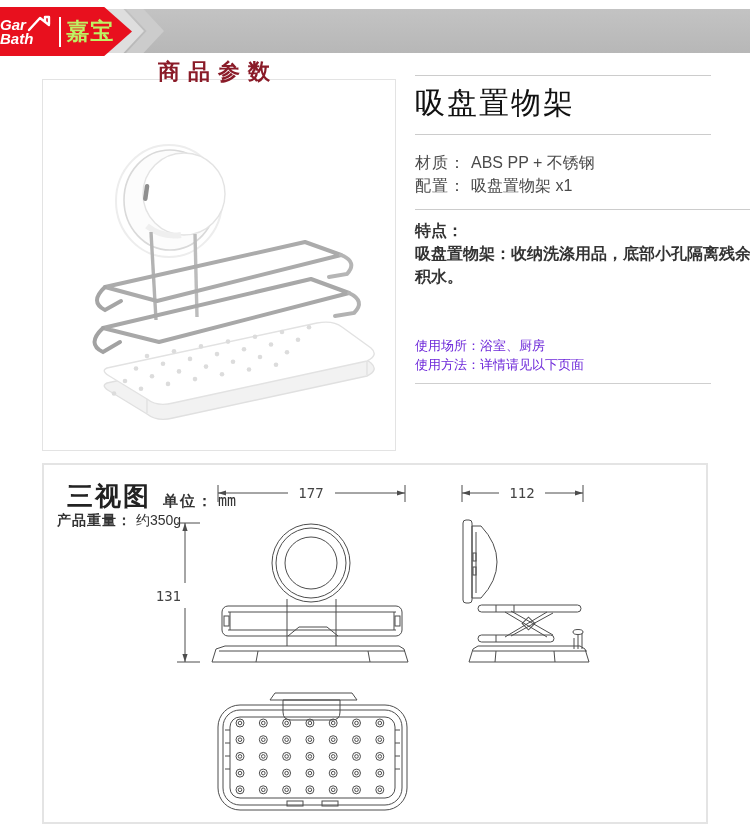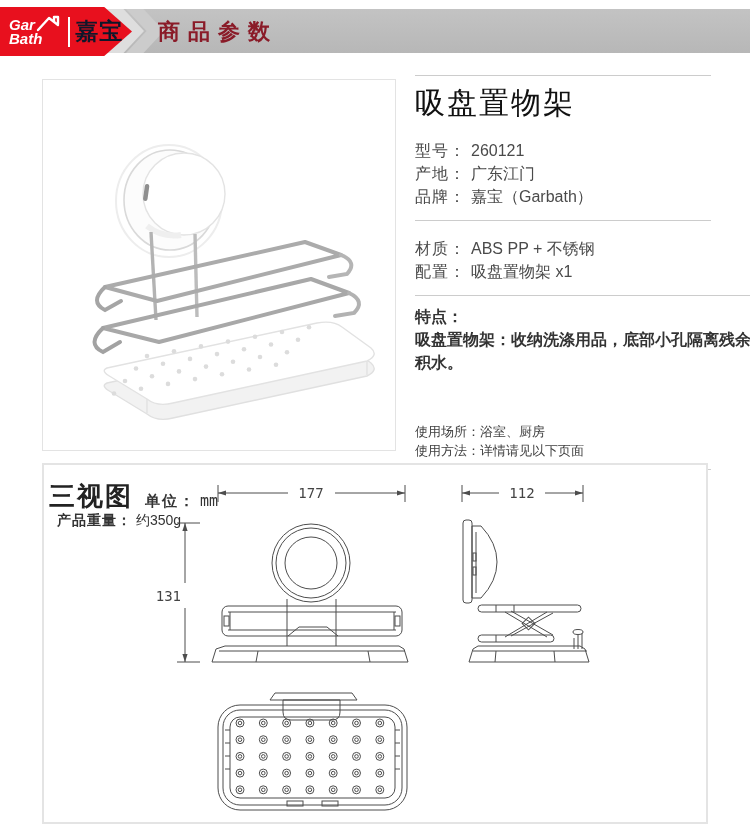--- a/index.html
+++ b/index.html
@@ -12,49 +12,49 @@
   .hdr { position:absolute; left:0; top:0; width:750px; height:64px; }
   .hdr-bar { position:absolute; left:108px; right:0; top:9px; height:44px;
     background:linear-gradient(#c3c3c3,#b7b7b7); }
   .chev { position:absolute; top:9px; height:44px; width:38px; }
   .chev1 { left:106px; background:#dedede; z-index:2;
     clip-path:polygon(0 0,46% 0,100% 50%,46% 100%,0 100%,54% 50%); }
   .chev2 { left:126px; background:#cccccc; z-index:1;
     clip-path:polygon(0 0,46% 0,100% 50%,46% 100%,0 100%,54% 50%); }
   .banner { position:absolute; left:0; top:7px; width:132px; height:49px; z-index:3;
     clip-path:polygon(0 0,79% 0,100% 50%,79% 100%,0 100%);
-    display:flex; align-items:center; padding-left:9px; }
+    display:flex; align-items:center; }
   .logo-col { display:flex; flex-direction:column; line-height:14px;
     font-weight:bold; font-style:italic; font-size:15px; color:#fff; position:relative; }
   .logo-house { position:absolute; right:-24px; top:-4px; }
   .logo-sep { width:2px; height:30px; background:#fff; margin:0 5px 0 26px; }
-  .logo-cn { color:#0f172a; font-size:23px; font-weight:bold; letter-spacing:1px; }
+  .logo-cn { color:#bef264; font-size:23px; font-weight:bold; letter-spacing:1px; }
   .hdr-title { position:absolute; left:158px; top:9px; height:44px; line-height:45px;
     font-size:22px; font-weight:bold; letter-spacing:8px; z-index:4; }
   
   .photo-box { position:absolute; left:42px; top:79px; width:354px; height:372px;
     border:1px solid #e3e3e3; background:#fff; }
   .detail { position:absolute; left:415px; top:75px; width:296px; }
   .rule { border-top:1px solid #cccccc; }
   .p-title { margin-top:8px; font-size:30px; line-height:38px; font-weight:normal;
     color:#111; letter-spacing:2px; }
   .spec-block { margin-top:17px; }
   .spec-row { font-size:16px; line-height:23px; color:#4a4a4a; white-space:nowrap; }
   .spec-row .lbl { letter-spacing:1px; }
   .spec-row .val { margin-left:5px; }
   .mat-block { margin-top:12px; border-top:1px solid #cccccc; padding-top:16px; }
   .feat-block { margin-top:12px; border-top:1px solid #cccccc; padding-top:9px; width:340px; }
   .feat-h { font-size:16px; font-weight:bold; color:#333; line-height:23px; }
   .feat-b { font-size:16px; font-weight:bold; color:#333; line-height:23px; }
   .usage-block { margin-top:48px; border-bottom:1px solid #cfcfcf; padding-bottom:9px; }
-  .usage-row { font-size:13px; line-height:19px; color:#404040; white-space:nowrap; }
+  .usage-row { font-size:13px; line-height:19px; color:#6d28d9; white-space:nowrap; }
   
   .views-box { position:absolute; left:42px; top:463px; width:666px; height:361px;
     border:2px solid #e4e4e4; background:#fff; }
-  .views-hd { position:absolute; left:5px; top:11px; display:flex; align-items:flex-end; }
+  .views-hd { position:absolute; left:23px; top:11px; display:flex; align-items:flex-end; }
   .views-title { font-size:26px; font-weight:bold; color:#222; letter-spacing:2px; }
   .views-unit { margin-left:12px; padding-bottom:3px; font-size:15px; color:#333;margin-top:16px; }
   .views-unit .lbl { font-weight:bold; letter-spacing:2px; }
   .views-unit .val { font-family:"DejaVu Sans Mono","Liberation Mono",monospace; margin-left:4px; }
   .views-weight { position:absolute; left:13px; top:47px; font-size:14px; color:#333; }
   .views-weight .lbl { font-weight:bold; letter-spacing:1px; }
   .views-weight .val { margin-left:4px; }
   .views-svg { position:absolute; left:0; top:0; }
   .dwg { stroke:#4d4d4d; stroke-width:1; fill:none; }
   .dwg-fill { fill:#4d4d4d; stroke:none; }
@@ -72,21 +72,21 @@
     <div class="logo-col">
       <span>Gar</span>
       <span>Bath</span>
       <svg class="logo-house" width="30" height="22" viewBox="0 0 30 22">
         <path d="M2,16 L13,4 L22,11 M18,7 V3 h4 v7" stroke="#fff" stroke-width="2.4" fill="none" stroke-linecap="round" stroke-linejoin="round"></path>
       </svg>
     </div>
     <div class="logo-sep"></div>
     <div class="logo-cn">嘉宝</div>
   </div>
-  <div class="hdr-title" id="hdrTitle" style="color: rgb(138, 27, 40);">商品参数</div>
+  <div class="hdr-title" id="hdrTitle" style="color: rgb(138, 27, 40); margin-top: 40px;">商品参数</div>
 </div>
 
 <div class="photo-box">
   <svg width="352" height="370" viewBox="0 0 352 370">
 
     <ellipse cx="126" cy="121" rx="53" ry="56" fill="none" stroke="#ededed" stroke-width="2"></ellipse>
     <ellipse cx="127" cy="120" rx="46" ry="50" fill="#fcfcfc" stroke="#d9d9d9" stroke-width="1.6"></ellipse>
     <circle cx="141" cy="114" r="41" fill="#ffffff" stroke="#e3e3e3" stroke-width="1.4"></circle>
     <path d="M104,146 a44,44 0 0 0 34,9" stroke="#efefef" stroke-width="6" fill="none"></path>
     <rect x="101" y="104" width="4.5" height="17" rx="2.2" fill="#8f8f8f" transform="rotate(8 103 112)"></rect>
@@ -136,31 +136,20 @@
         <circle cx="206" cy="289.5" r="2.3"></circle>
         <circle cx="233" cy="284.7" r="2.3"></circle>
       </g>
   </svg>
 </div>
 
 <div class="detail">
   <div class="rule"></div>
   <div class="p-title">吸盘置物架</div>
 
-  <div class="spec-block">
-    <div class="spec-row">
-      <span class="lbl">型号：</span><span class="val">260121</span>
-    </div>
-    <div class="spec-row">
-      <span class="lbl">产地：</span><span class="val">广东江门</span>
-    </div>
-    <div class="spec-row">
-      <span class="lbl">品牌：</span><span class="val">嘉宝（Garbath）</span>
-    </div>
-  </div>
 
   <div class="mat-block">
     <div class="spec-row">
       <span class="lbl">材质：</span><span class="val">ABS PP + 不锈钢</span>
     </div>
     <div class="spec-row">
       <span class="lbl">配置：</span><span class="val">吸盘置物架 x1</span>
     </div>
   </div>
 

